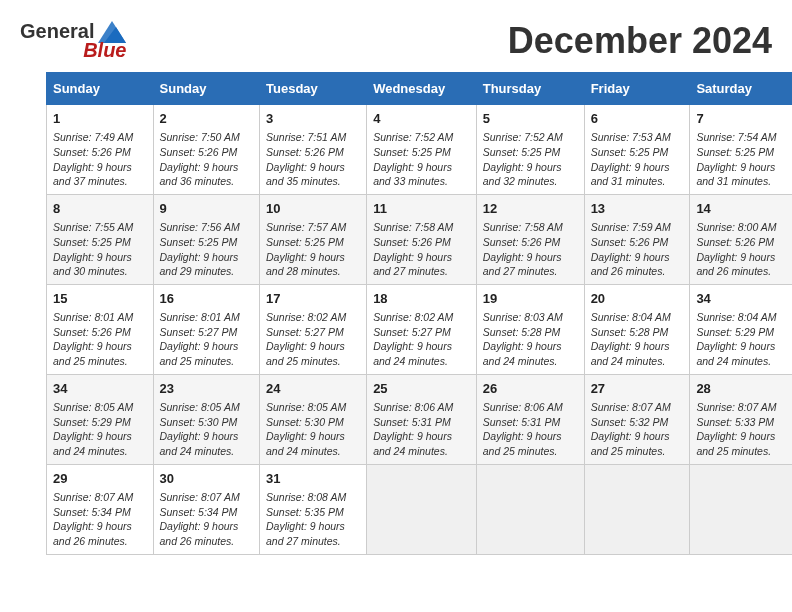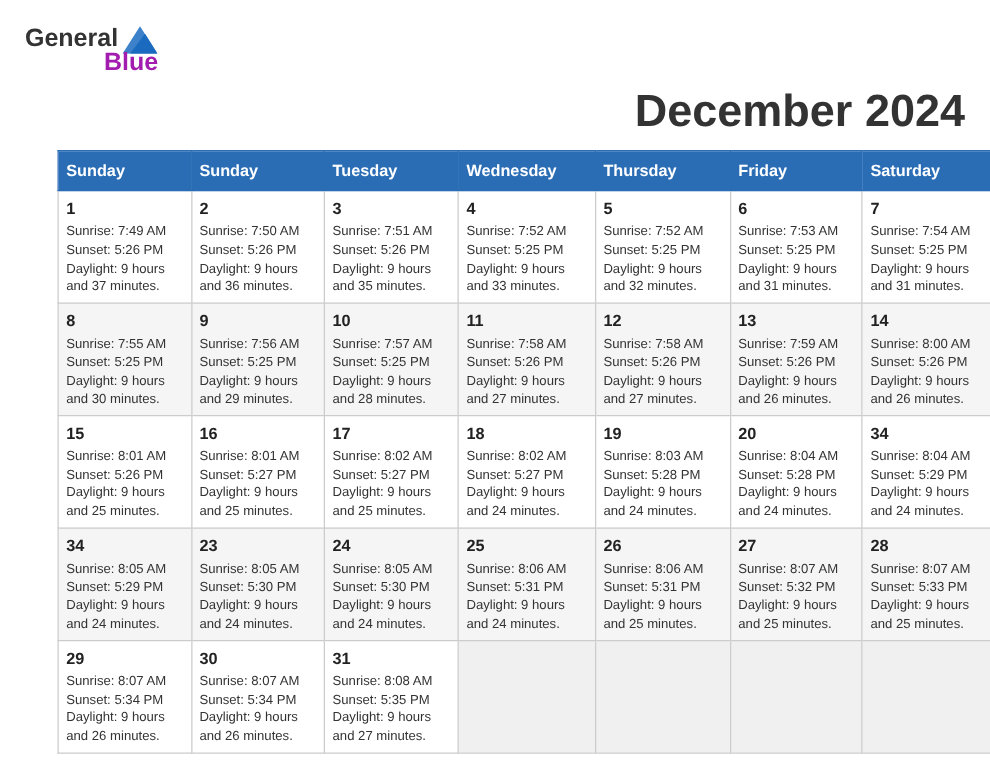--- a/index.html
+++ b/index.html
@@ -27,35 +27,35 @@
       gap: 2px;
     }
     .logo-general {
       font-size: 20px;
       font-weight: bold;
       color: #333;
     }
     .logo-blue {
       font-size: 20px;
       font-weight: bold;
-      color: #a21caf;
+      color: #b91c1c;
+      font-style: italic;
     }
     .logo-icon {
       width: 28px;
       height: 22px;
       margin-left: 2px;
     }
     .title-section {
       text-align: right;
     }
     .month-title {
       font-size: 36px;
       font-weight: bold;
       color: #333;
-      margin-top: 48px;
     }
     .subtitle {
       font-size: 16px;
       color: #555;
     }
     .calendar {
       width: 100%;
       border-collapse: collapse;
       font-size: 11px;
       margin-left: 26px;
@@ -84,20 +84,21 @@
     .day-number {
       font-size: 13px;
       font-weight: bold;
       color: #222;
       display: block;
       margin-bottom: 2px;
     }
     .day-info {
       color: #333;
       font-size: 10.5px;
+      font-style: italic;
     }
     .empty-cell {
       background: #f0f0f0 !important;
     }
   </style>
 </head>
 <body>
 
 <div class="header">
   <div class="logo">

